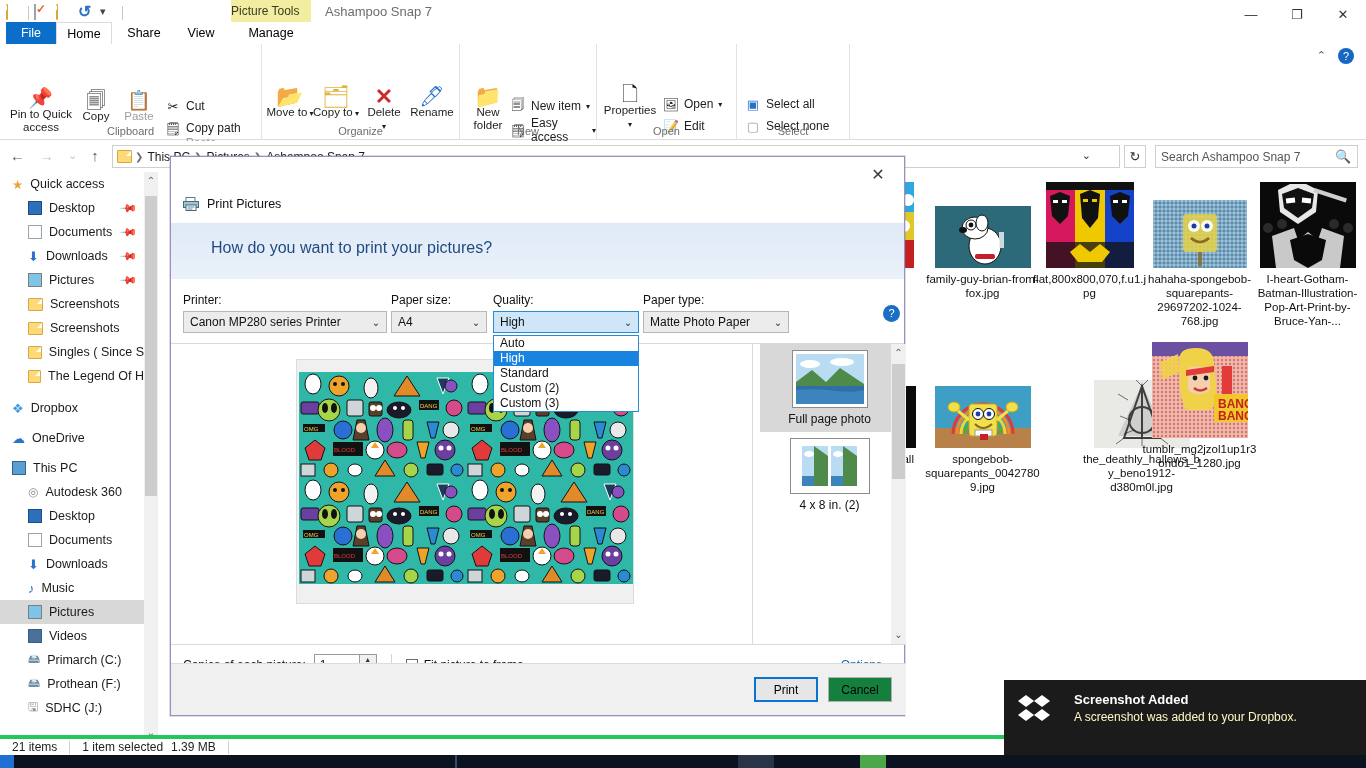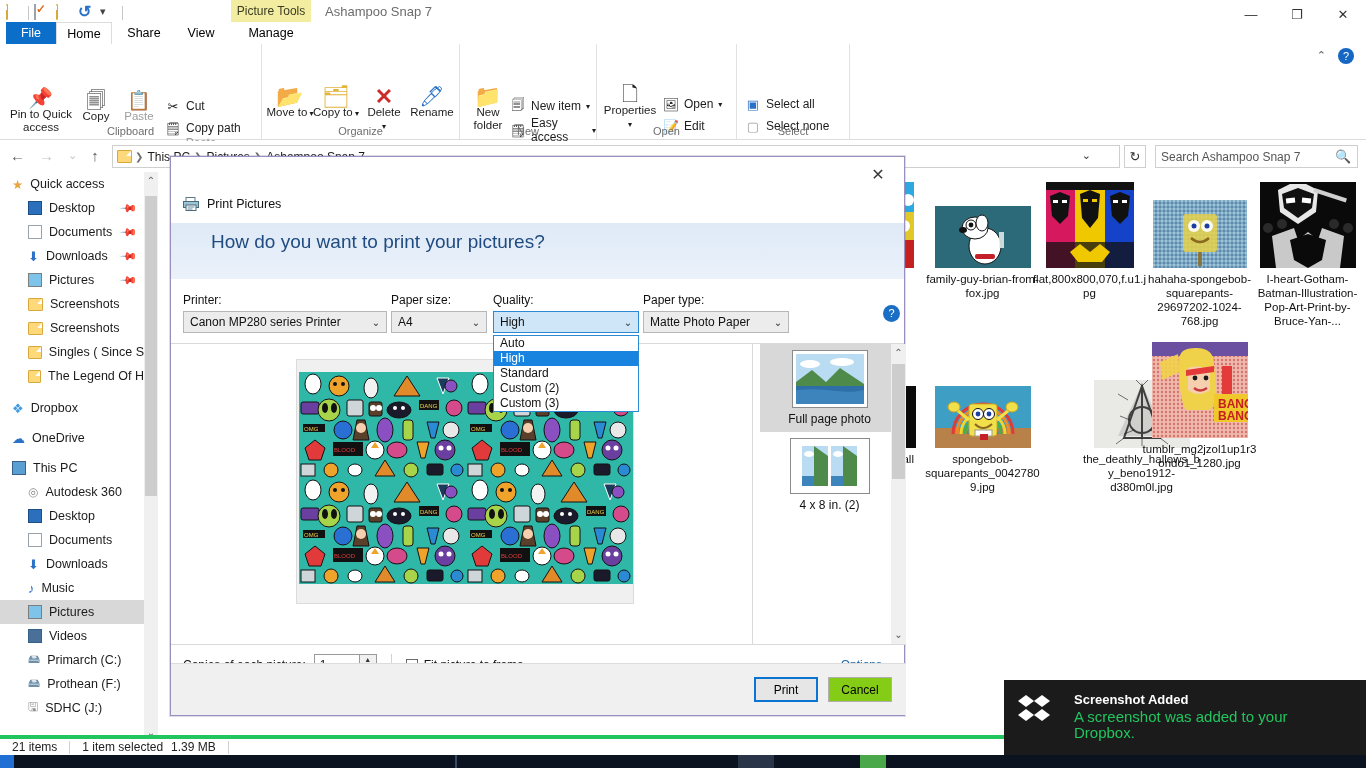--- a/index.html
+++ b/index.html
@@ -18,21 +18,21 @@
   .titlebar{ position:absolute; left:0; top:0; width:1366px; height:26px; background:#fff; }
   .qat{ position:absolute; left:6px; top:3px; display:flex; align-items:center; gap:5px; height:20px;}
   .qat .ic{ width:17px; height:17px; position:relative; display:inline-block;}
   .folder-ico{ width:15px;height:13px;background:#fdd97a;border:1px solid #d8a83c;border-radius:1px;position:relative;}
   .folder-ico:after{content:"";position:absolute;right:0;top:0;border-width:0 0 5px 5px;border-style:solid;border-color:transparent transparent #ffffff transparent;}
   .qat-sep{ width:1px;height:14px;background:#c6c6c6;display:inline-block;}
   .doc-ico{width:13px;height:15px;background:#fff;border:1px solid #9aa2ab;position:relative;}
   .doc-ico:after{content:"✓";position:absolute;left:1px;top:-3px;color:#e06c1e;font-size:12px;font-weight:bold;}
   .undo-ico{color:#2a72c8;font-size:16px;line-height:14px;font-weight:bold;}
   .drop-ico{color:#444;font-size:11px;}
-  .pictools{ position:absolute; left:231px; top:0; width:80px; height:22px; background:#f2eda0; color:#3b3b22; font-size:12px; text-align:center; line-height:22px;}
+  .pictools{ position:absolute; left:231px; top:0; width:80px; height:22px; background:#f2eda0; color:#3b3b22; font-size:12px; line-height:22px;}
   .apptitle{ position:absolute; left:325px; top:4px; font-size:13px; color:#6c6c6c;}
   .wbtns{ position:absolute; right:0; top:0; display:flex; height:28px;}
   .wbtn{ width:46px;height:28px;display:flex;align-items:center;justify-content:center;color:#333;font-size:13px;}
   .wbtn.close{ color:#333; }
 
   
   .tabs{ position:absolute; left:0; top:22px; width:1366px; height:22px; }
   .tab{ position:absolute; top:0; height:22px; line-height:22px; text-align:center; font-size:12.5px; color:#000;}
   .tab.file{ left:6px; width:50px; background:#0b6ec9; color:#fff;}
   .tab.home{ left:56px; width:56px; background:#fff; border-left:1px solid #dcdcdc;border-right:1px solid #dcdcdc; border-top:1px solid #dcdcdc;}
@@ -95,21 +95,21 @@
   
   .taskbar{ position:absolute; left:0; bottom:0; width:1366px; height:13px; background:#0b1220;}
   .taskbar .tseg{ position:absolute; bottom:0; height:13px; background:#10192b;}
 
   
   #printdlg{ position:absolute; left:170px; top:156px; width:735px; height:560px; background:#fff; border:1px solid #9b8fbf; box-shadow:0 0 0 1px rgba(120,110,160,.25);}
   .dlg-titlebar{ position:absolute; left:0; top:0; width:100%; height:34px; background:#fff;}
   .dlg-close{ position:absolute; right:6px; top:4px; width:40px; height:26px; display:flex; align-items:center; justify-content:center; font-size:16px; color:#3a3a3a;}
   .dlg-subttl{ position:absolute; left:12px; top:40px; display:flex; align-items:center; gap:8px; font-size:12.5px; color:#111;}
   .dlg-banner{ position:absolute; left:0; top:66px; width:100%; height:56px; background:linear-gradient(#dfeaf7,#eaf1fa); }
-  .dlg-banner h1{ position:absolute; left:40px; top:8px; font-size:19px; font-weight:normal; color:#1f4b80;}
+  .dlg-banner h1{ position:absolute; left:40px; top:16px; font-size:16px; font-weight:normal; color:#1f4b80;}
 
   .fld{ position:absolute; font-size:12px; color:#111;}
   .fld .lbl{ display:block; margin-bottom:4px;}
   .combo{ height:22px; border:1px solid #b7b7b7; background:#ececec; display:flex; align-items:center; padding-left:6px; font-size:12px; color:#111;}
   .combo .cv{ flex:1; overflow:hidden; white-space:nowrap;}
   .combo .ca{ width:20px; text-align:center; color:#333; font-size:10px;}
   .combo.open{ background:#cfe6f8; border-color:#2a8ad4;}
   .dlg-help{ position:absolute; left:712px; top:148px; width:17px;height:17px;border-radius:50%;background:#1a6fc4;color:#fff;font-size:11px;text-align:center;line-height:17px;}
 
   .dropdown{ position:absolute; left:322px; top:178px; width:146px; background:#fff; border:1px solid #2a8ad4; z-index:30;}
@@ -130,28 +130,28 @@
   .laypane-scroll .up,.laypane-scroll .dn{position:absolute;left:0;width:15px;height:18px;text-align:center;line-height:18px;font-size:10px;color:#555;}
   .laypane-scroll .up{top:0}.laypane-scroll .dn{bottom:0}
 
   .copiesrow{ position:absolute; left:0; top:487px; width:735px; height:40px; border-top:1px solid #d9d9d9; display:flex; align-items:center; font-size:12px; color:#111;}
   .spin{ width:46px; height:22px; border:1px solid #9a9a9a; background:#fff; padding-left:5px; line-height:20px;}
   .spinbtns{ width:17px;height:22px;border:1px solid #9a9a9a;border-left:none;background:#f0f0f0;display:flex;flex-direction:column;}
   .spinbtns div{flex:1;display:flex;align-items:center;justify-content:center;font-size:7px;color:#333;}
   .chk{ width:12px;height:12px;border:1px solid #6b6b6b;background:#fff;display:inline-block;}
   .optlink{ margin-left:auto; margin-right:14px; color:#1764a8; text-decoration:underline; font-size:12px;}
   .btnrow{ position:absolute; left:0; bottom:0; width:735px; height:52px; background:#f0f0f0; border-top:1px solid #dcdcdc; display:flex; align-items:center; justify-content:flex-end; gap:10px; padding-right:14px;}
-  .dbtn{ width:64px; height:25px; border:1px solid #b0b0b0; background:#84cc16; font-size:12px; display:flex; align-items:center; justify-content:center;}
+  .dbtn{ width:64px; height:25px; border:1px solid #b0b0b0; background:#15803d; font-size:12px; display:flex; align-items:center; justify-content:center;}
   .dbtn.primary{ border:2px solid #0a74d2; background:#e6e6e6;}
 
   
   #toast{ position:absolute; left:1004px; top:680px; width:362px; height:75px; background:#1b1b1b; display:flex; gap:24px; padding:12px 14px;}
   #toast .dbx{ width:32px;height:30px;flex:none; margin-top:2px;}
   #toast .ttl{ color:#fff; font-size:13px; font-weight:bold; margin-bottom:2px;}
-  #toast .msg{ color:#22c55e; font-size:15px; line-height:16px;}
+  #toast .msg{ color:#fef9c3; font-size:12px; line-height:16px;}
 </style>
 </head>
 <body>
 
 <div id="explorer">
 
   <div class="titlebar">
     <div class="qat">
       <span class="ic"><span class="folder-ico"></span></span>
       <span class="qat-sep"></span>

